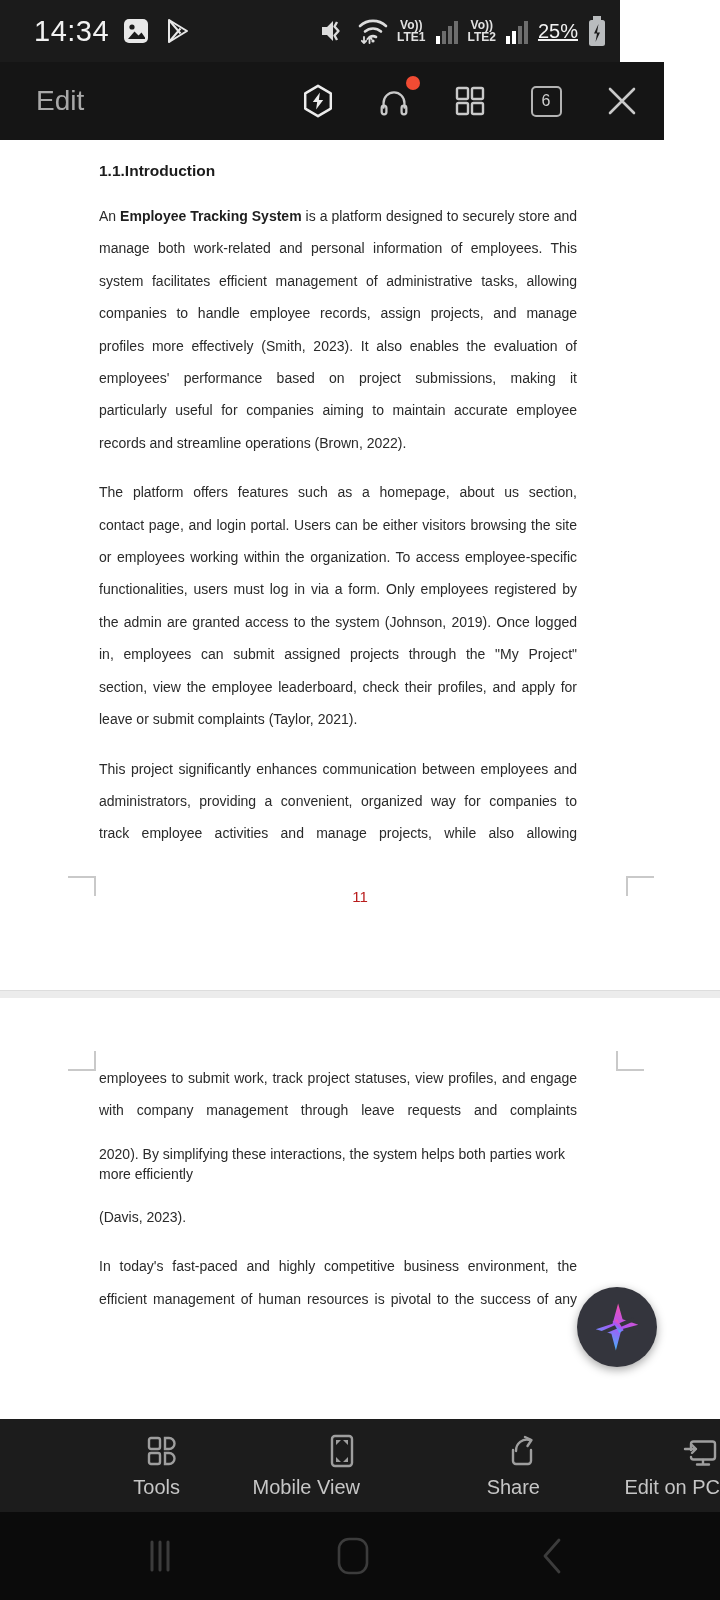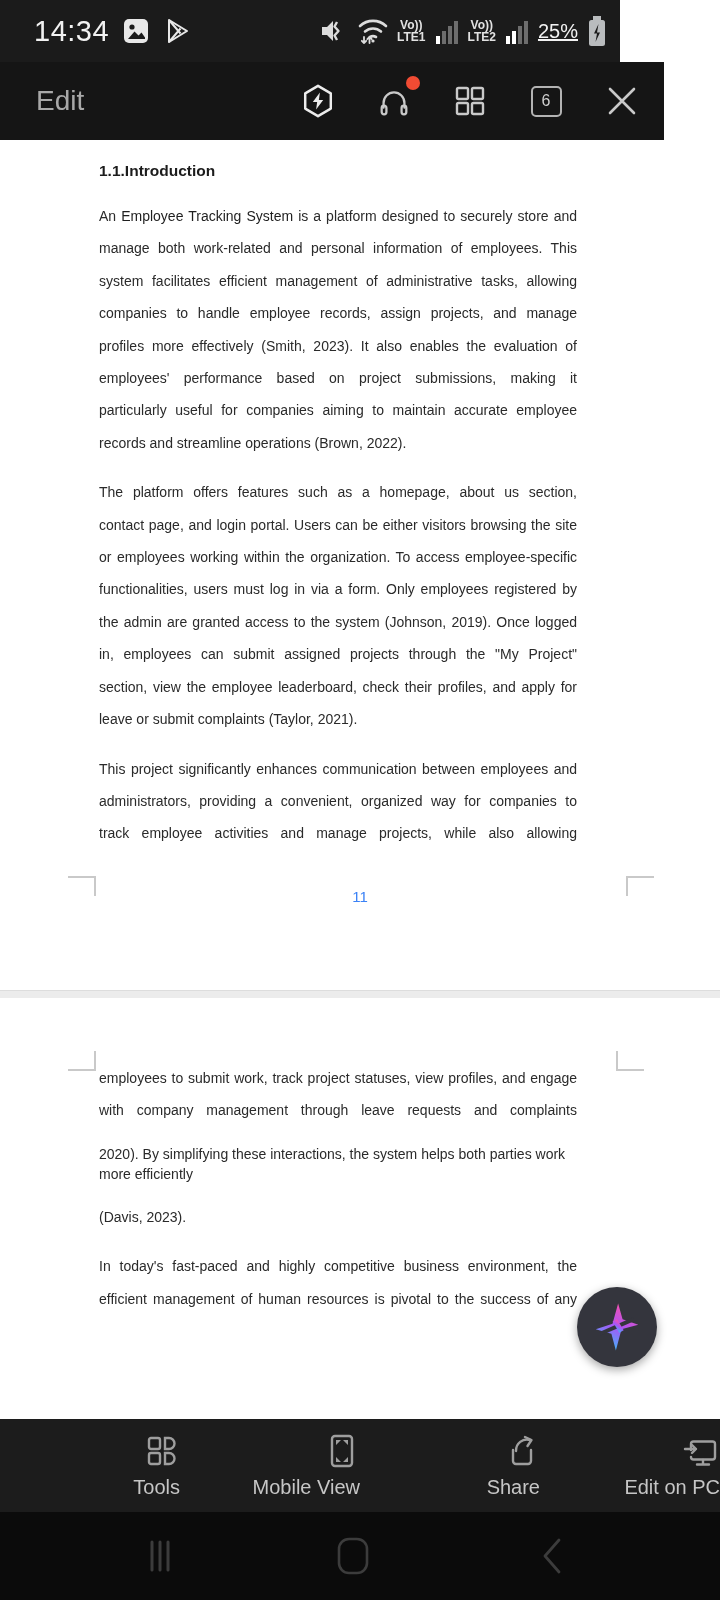--- a/index.html
+++ b/index.html
@@ -31,29 +31,29 @@
     display:flex;align-items:center;justify-content:center;font-size:16px;color:#cfcfcf;}
   
   .doc{position:absolute;top:140px;left:0;width:720px;height:1279px;background:#fff;}
   .page1-text{position:absolute;top:0;left:0;right:0;padding:20px 143px 0 99px;}
   .doc-heading{font-size:15.5px;font-weight:bold;color:#1c1c1c;line-height:22px;margin:0 0 18px 0;}
   .para{margin:0 0 17px 0;}
   .para.flush{margin-top:0;}
   .line{font-size:14px;color:#2a2a2a;line-height:32.4px;text-align:justify;text-align-last:left;}
   .para.tight .line{line-height:20px;}
   .line.j{text-align-last:justify;}
-  .line b{font-weight:normal;color:#1e1e1e;}
+  .line b{font-weight:bold;color:#1e1e1e;}
   
   .cmark{position:absolute;width:26px;height:18px;}
   .cm-bl{border-top:2px solid #c9c9c9;border-right:2px solid #c9c9c9;}   
   .cm-br{border-top:2px solid #c9c9c9;border-left:2px solid #c9c9c9;}    
   .cm-tl{border-bottom:2px solid #c9c9c9;border-right:2px solid #c9c9c9;}
   .cm-tr{border-bottom:2px solid #c9c9c9;border-left:2px solid #c9c9c9;} 
   .page-number{position:absolute;top:748px;left:0;right:0;text-align:center;
-    font-size:15px;color:#3b82f6;}
+    font-size:15px;color:#b91c1c;}
   .page-gap{position:absolute;top:850px;left:0;width:720px;height:8px;background:#ececec;
     border-top:1px solid #dddddd;border-bottom:1px solid #e5e5e5;}
   .page2{position:absolute;top:858px;left:0;width:720px;height:316px;overflow:hidden;
     padding:64px 143px 0 99px;box-sizing:border-box;background:#fff;}
   
   .fab{position:absolute;left:577px;top:1287px;width:80px;height:80px;border-radius:50%;
     background:#34353d;display:flex;align-items:center;justify-content:center;
     box-shadow:0 3px 10px rgba(0,0,0,.35);}
   
   .bottom-bar{position:absolute;top:1419px;left:0;width:720px;height:93px;background:#1c1c1c;

